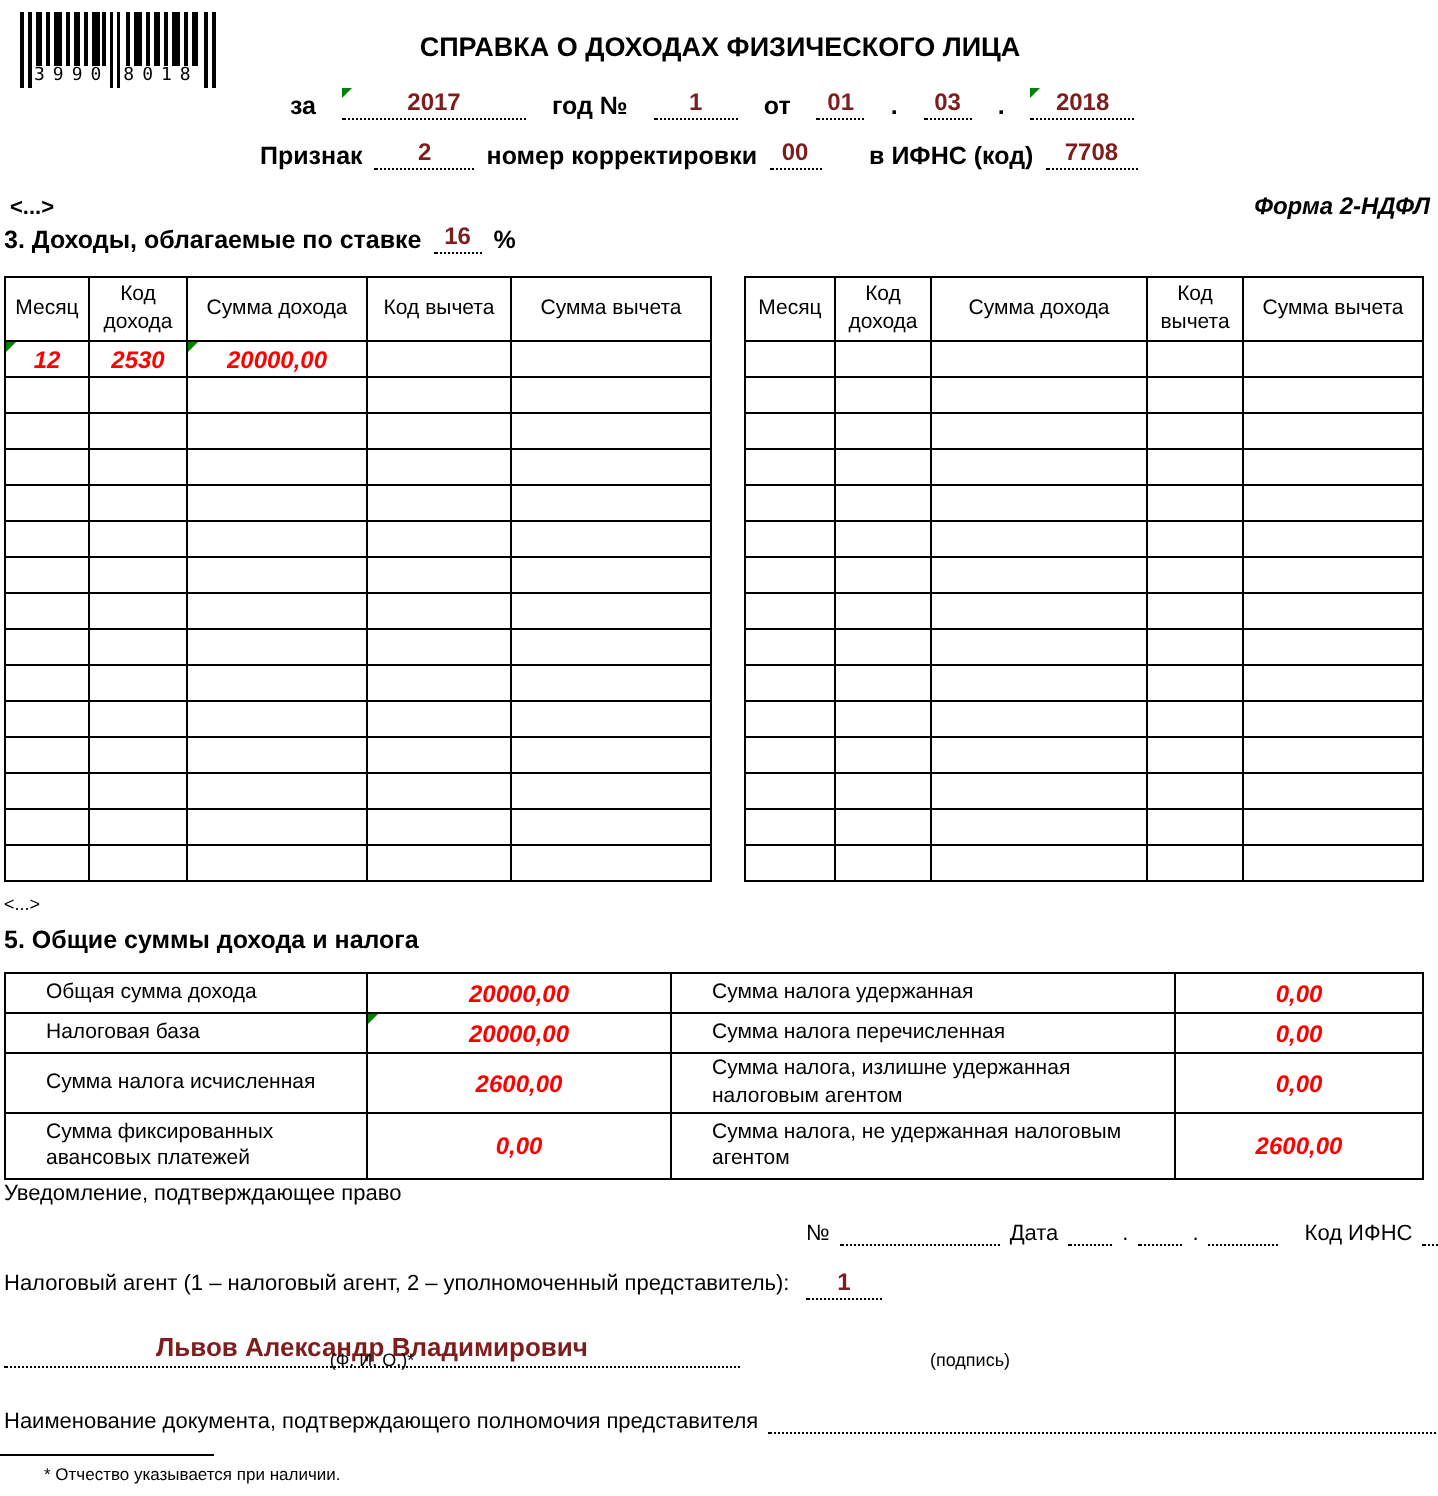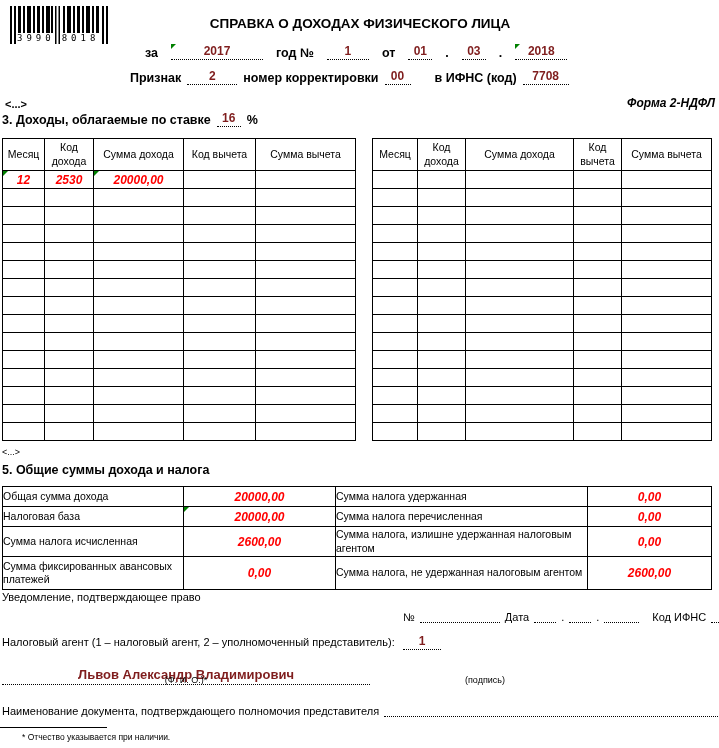--- a/index.html
+++ b/index.html
@@ -50,21 +50,21 @@
   .inc-right col:nth-child(3){width:108px;}.inc-right col:nth-child(4){width:48px;}
   .inc-right col:nth-child(5){width:90px;}
 
   .ellipsis-bottom{left:2px;top:447px;font-size:9px;}
   .sec5-title{left:2px;top:463px;}
 
   .sec5{left:2px;top:486px;}
   .sec5 td{border:1px solid #000;overflow:hidden;position:relative;}
   .sec5 col:nth-child(1){width:181px;} .sec5 col:nth-child(2){width:152px;}
   .sec5 col:nth-child(3){width:252px;} .sec5 col:nth-child(4){width:124px;}
-  .sec5 td.lbl{font-size:10.5px;padding:0 0;vertical-align:middle;line-height:1.25;}
+  .sec5 td.lbl{font-size:10.5px;padding:0 20px;vertical-align:middle;line-height:1.25;}
   .sec5 td.val{font-size:12px;color:#ff0000;font-weight:bold;font-style:italic;text-align:center;vertical-align:middle;}
   .sec5 tr:nth-child(1) td,.sec5 tr:nth-child(2) td{height:17px;}
   .sec5 tr:nth-child(3) td{height:27px;}
   .sec5 tr:nth-child(4) td{height:30px;}
 
   .plain{font-size:11px;white-space:nowrap;}
   .notif1{left:2px;top:591px;}
   .notif2{left:2px;top:607px;width:717px;}
   .notif-fields{position:absolute;left:401px;top:0;display:flex;align-items:flex-end;gap:5px;}
   .agent-row{left:2px;top:636px;width:717px;position:relative;}

